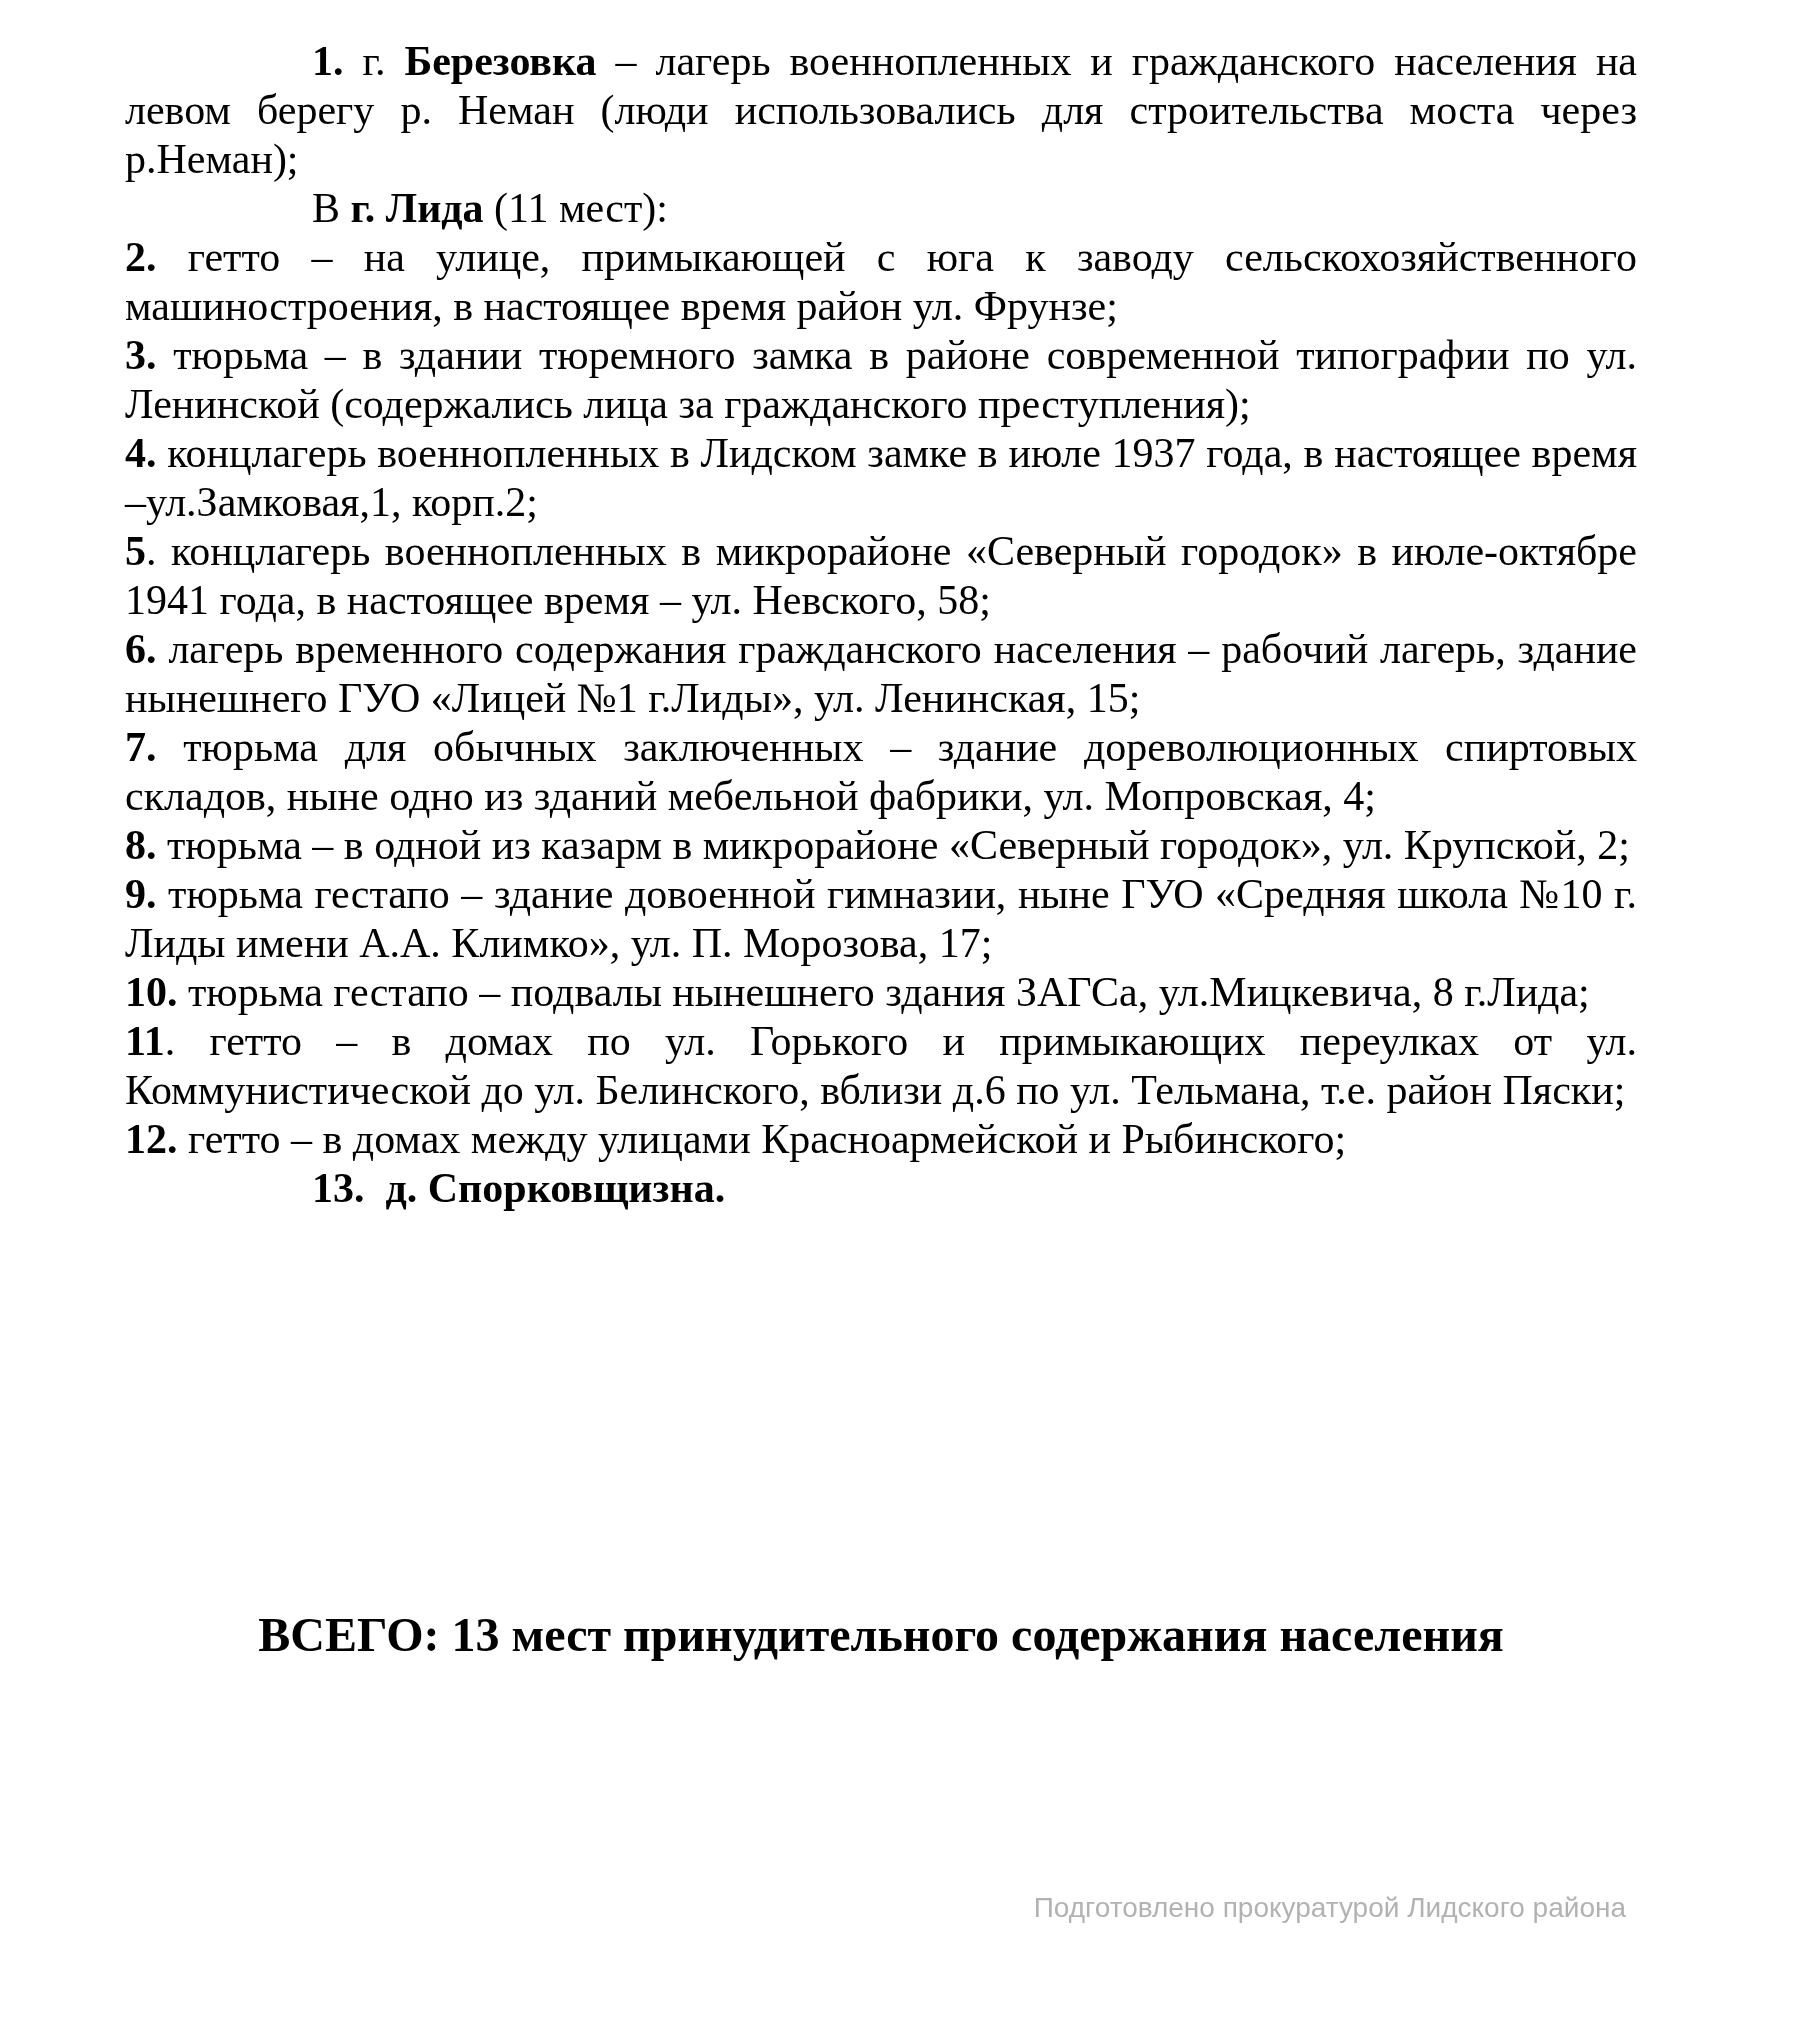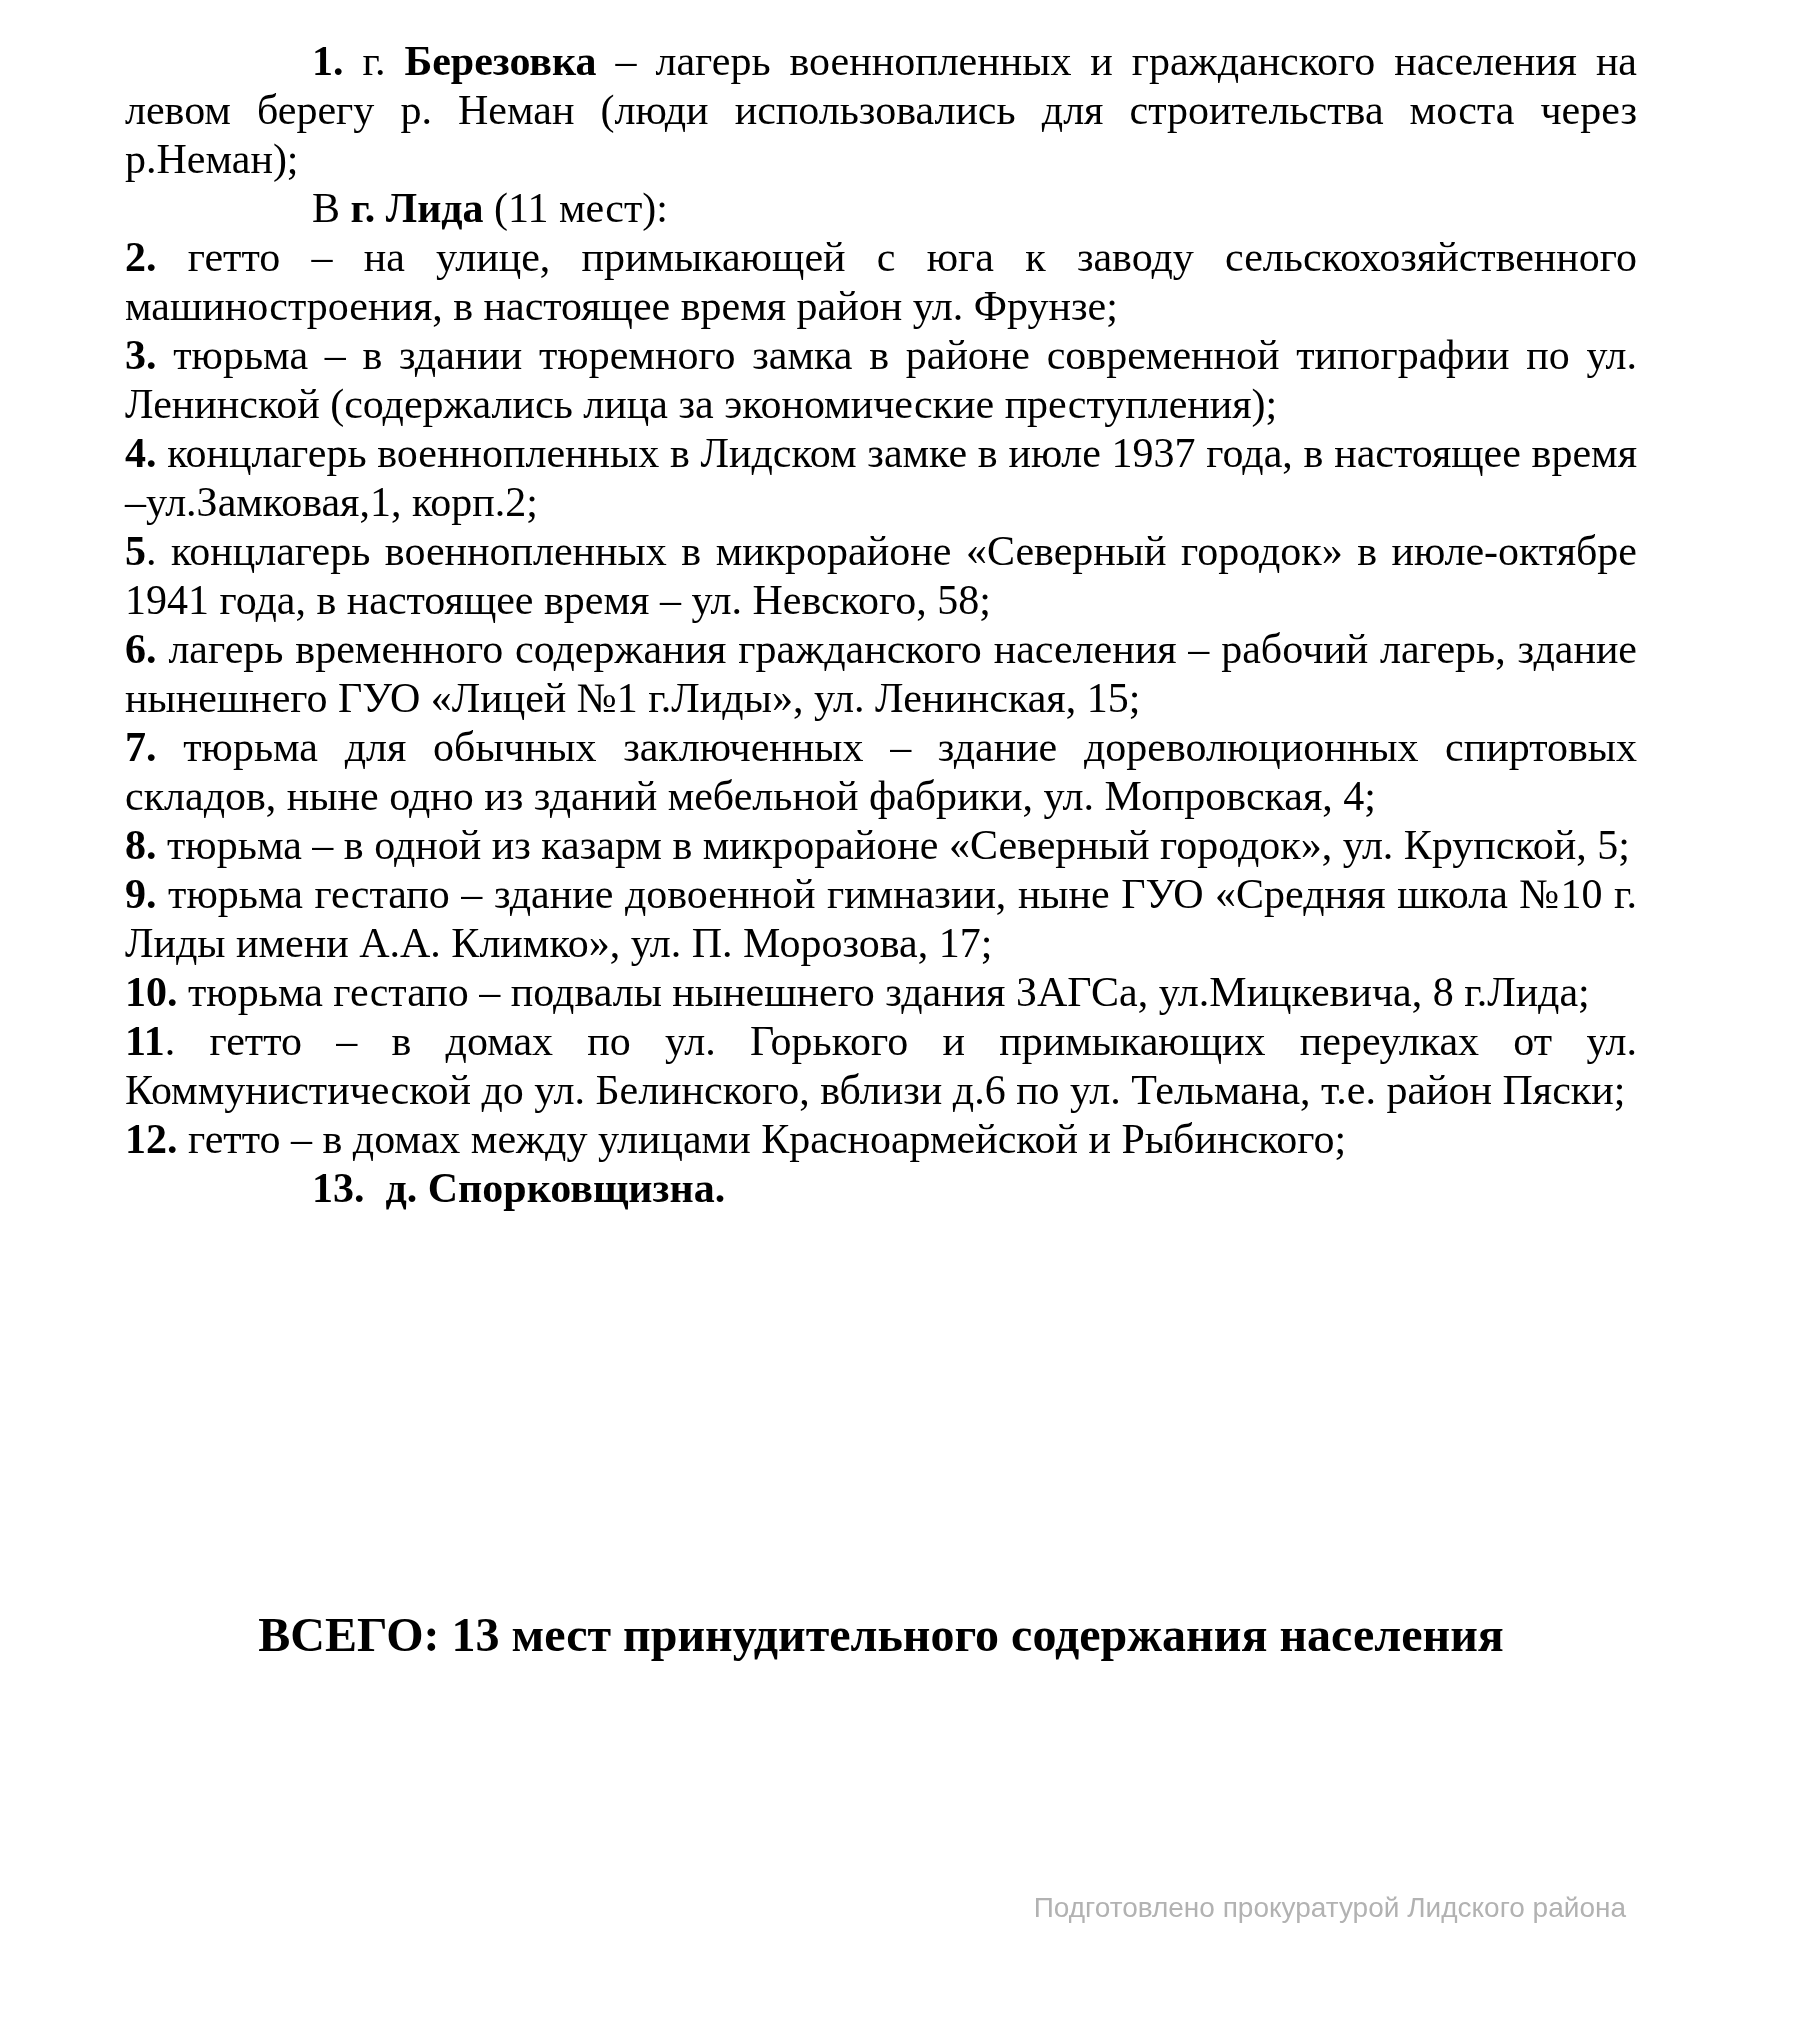--- a/index.html
+++ b/index.html
@@ -59,26 +59,26 @@
   }
 </style>
 </head>
 <body>
 
 <div class="page">
   <div class="content" id="paragraphs-host">
       <p class="para ind"><b>1.</b><span> г. </span><b>Березовка</b><span> – лагерь военнопленных и гражданского населения на левом берегу р. Неман (люди использовались для строительства моста через р.Неман);</span></p>
       <p class="para ind"><span>В </span><b>г. Лида</b><span> (11 мест):</span></p>
       <p class="para"><b>2.</b><span> гетто – на улице, примыкающей с юга к заводу сельскохозяйственного машиностроения, в настоящее время район ул. Фрунзе;</span></p>
-      <p class="para"><b>3.</b><span> тюрьма – в здании тюремного замка в районе современной типографии по ул. Ленинской (содержались лица за экономические преступления);</span></p>
+      <p class="para"><b>3.</b><span> тюрьма – в здании тюремного замка в районе современной типографии по ул. Ленинской (содержались лица за гражданского преступления);</span></p>
       <p class="para"><b>4.</b><span> концлагерь военнопленных в Лидском замке в июле 1937 года, в настоящее время –ул.Замковая,1, корп.2;</span></p>
       <p class="para"><b>5</b><span>. концлагерь военнопленных в микрорайоне «Северный городок» в июле-октябре 1941 года, в настоящее время – ул. Невского, 58;</span></p>
       <p class="para"><b>6.</b><span> лагерь временного содержания гражданского населения – рабочий лагерь, здание нынешнего ГУО «Лицей №1 г.Лиды», ул. Ленинская, 15;</span></p>
       <p class="para"><b>7.</b><span> тюрьма для обычных заключенных – здание дореволюционных спиртовых складов, ныне одно из зданий мебельной фабрики, ул. Мопровская, 4;</span></p>
-      <p class="para"><b>8.</b><span> тюрьма – в одной из казарм в микрорайоне «Северный городок», ул. Крупской, 5;</span></p>
+      <p class="para"><b>8.</b><span> тюрьма – в одной из казарм в микрорайоне «Северный городок», ул. Крупской, 2;</span></p>
       <p class="para"><b>9.</b><span> тюрьма гестапо – здание довоенной гимназии, ныне ГУО «Средняя школа №10 г. Лиды имени А.А. Климко», ул. П. Морозова, 17;</span></p>
       <p class="para"><b>10.</b><span> тюрьма гестапо – подвалы нынешнего здания ЗАГСа, ул.Мицкевича, 8 г.Лида;</span></p>
       <p class="para"><b>11</b><span>. гетто – в домах по ул. Горького и примыкающих переулках от ул. Коммунистической до ул. Белинского, вблизи д.6 по ул. Тельмана, т.е. район Пяски;</span></p>
       <p class="para"><b>12.</b><span> гетто – в домах между улицами Красноармейской и Рыбинского;</span></p>
       <p class="para ind"><b>13.&nbsp; д. Спорковщизна.</b></p>
     </div>
   <div class="total">ВСЕГО: 13 мест принудительного содержания населения</div>
   <div class="footer">Подготовлено прокуратурой Лидского района</div>
 </div>
 

